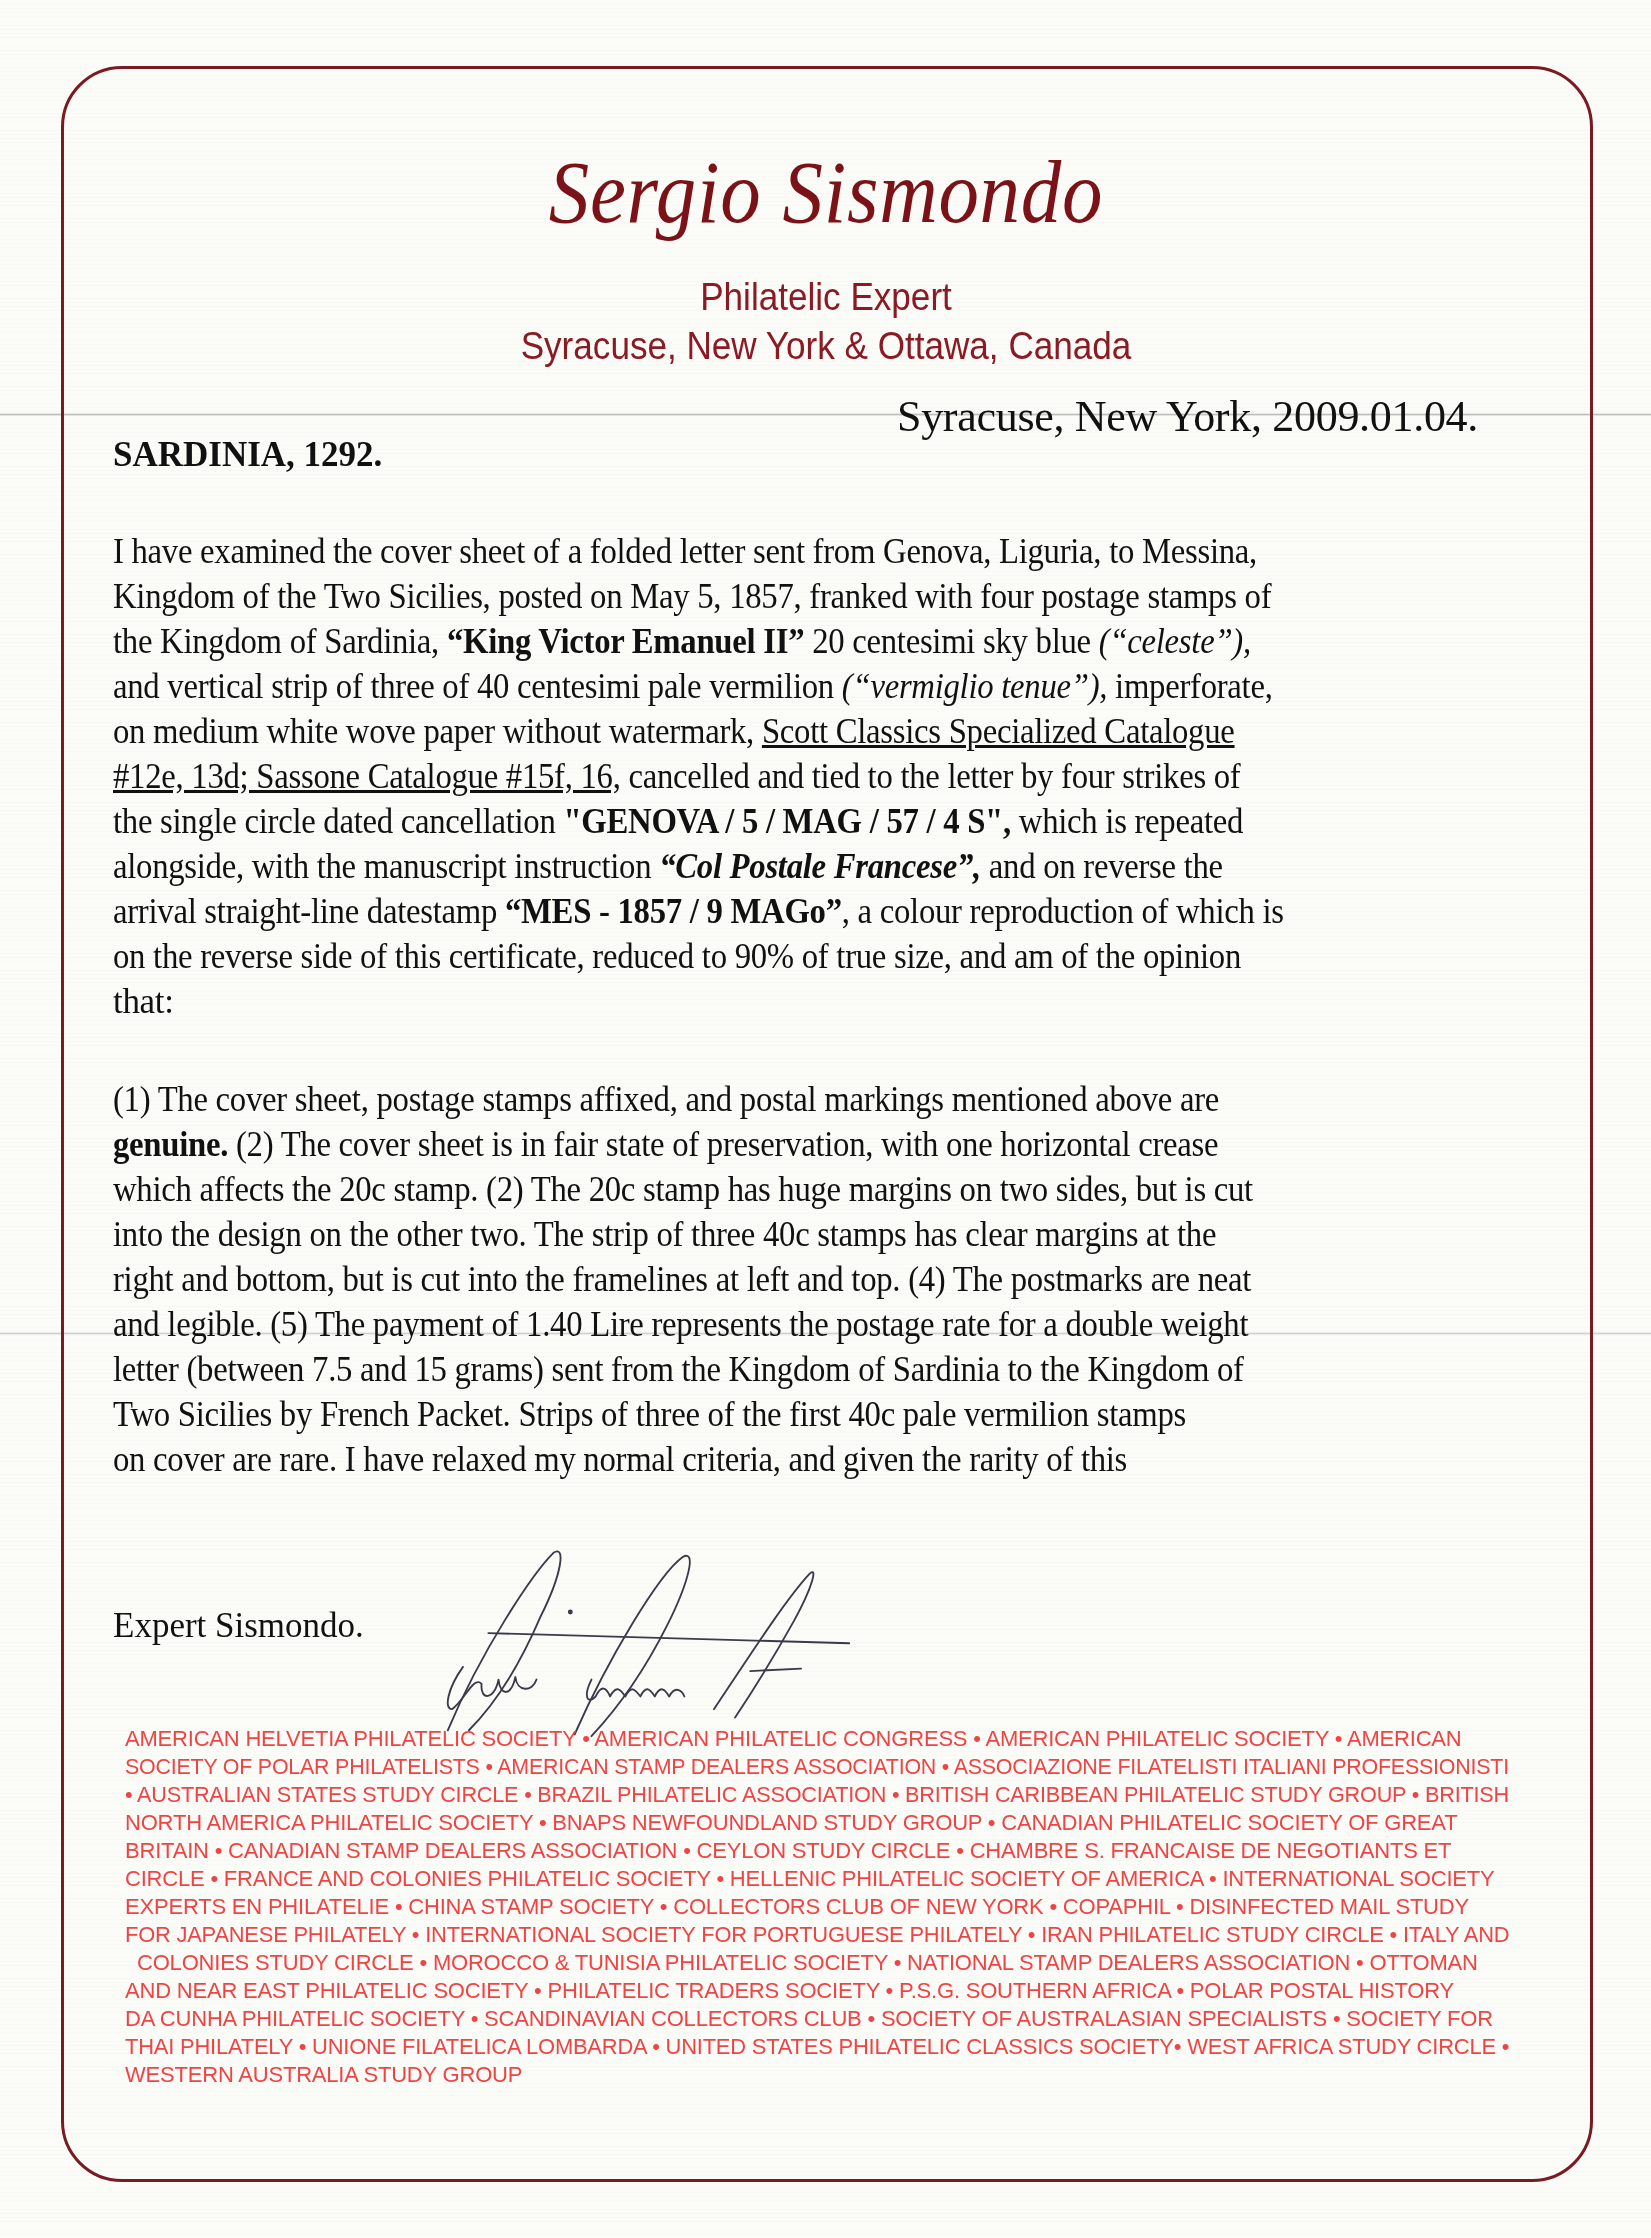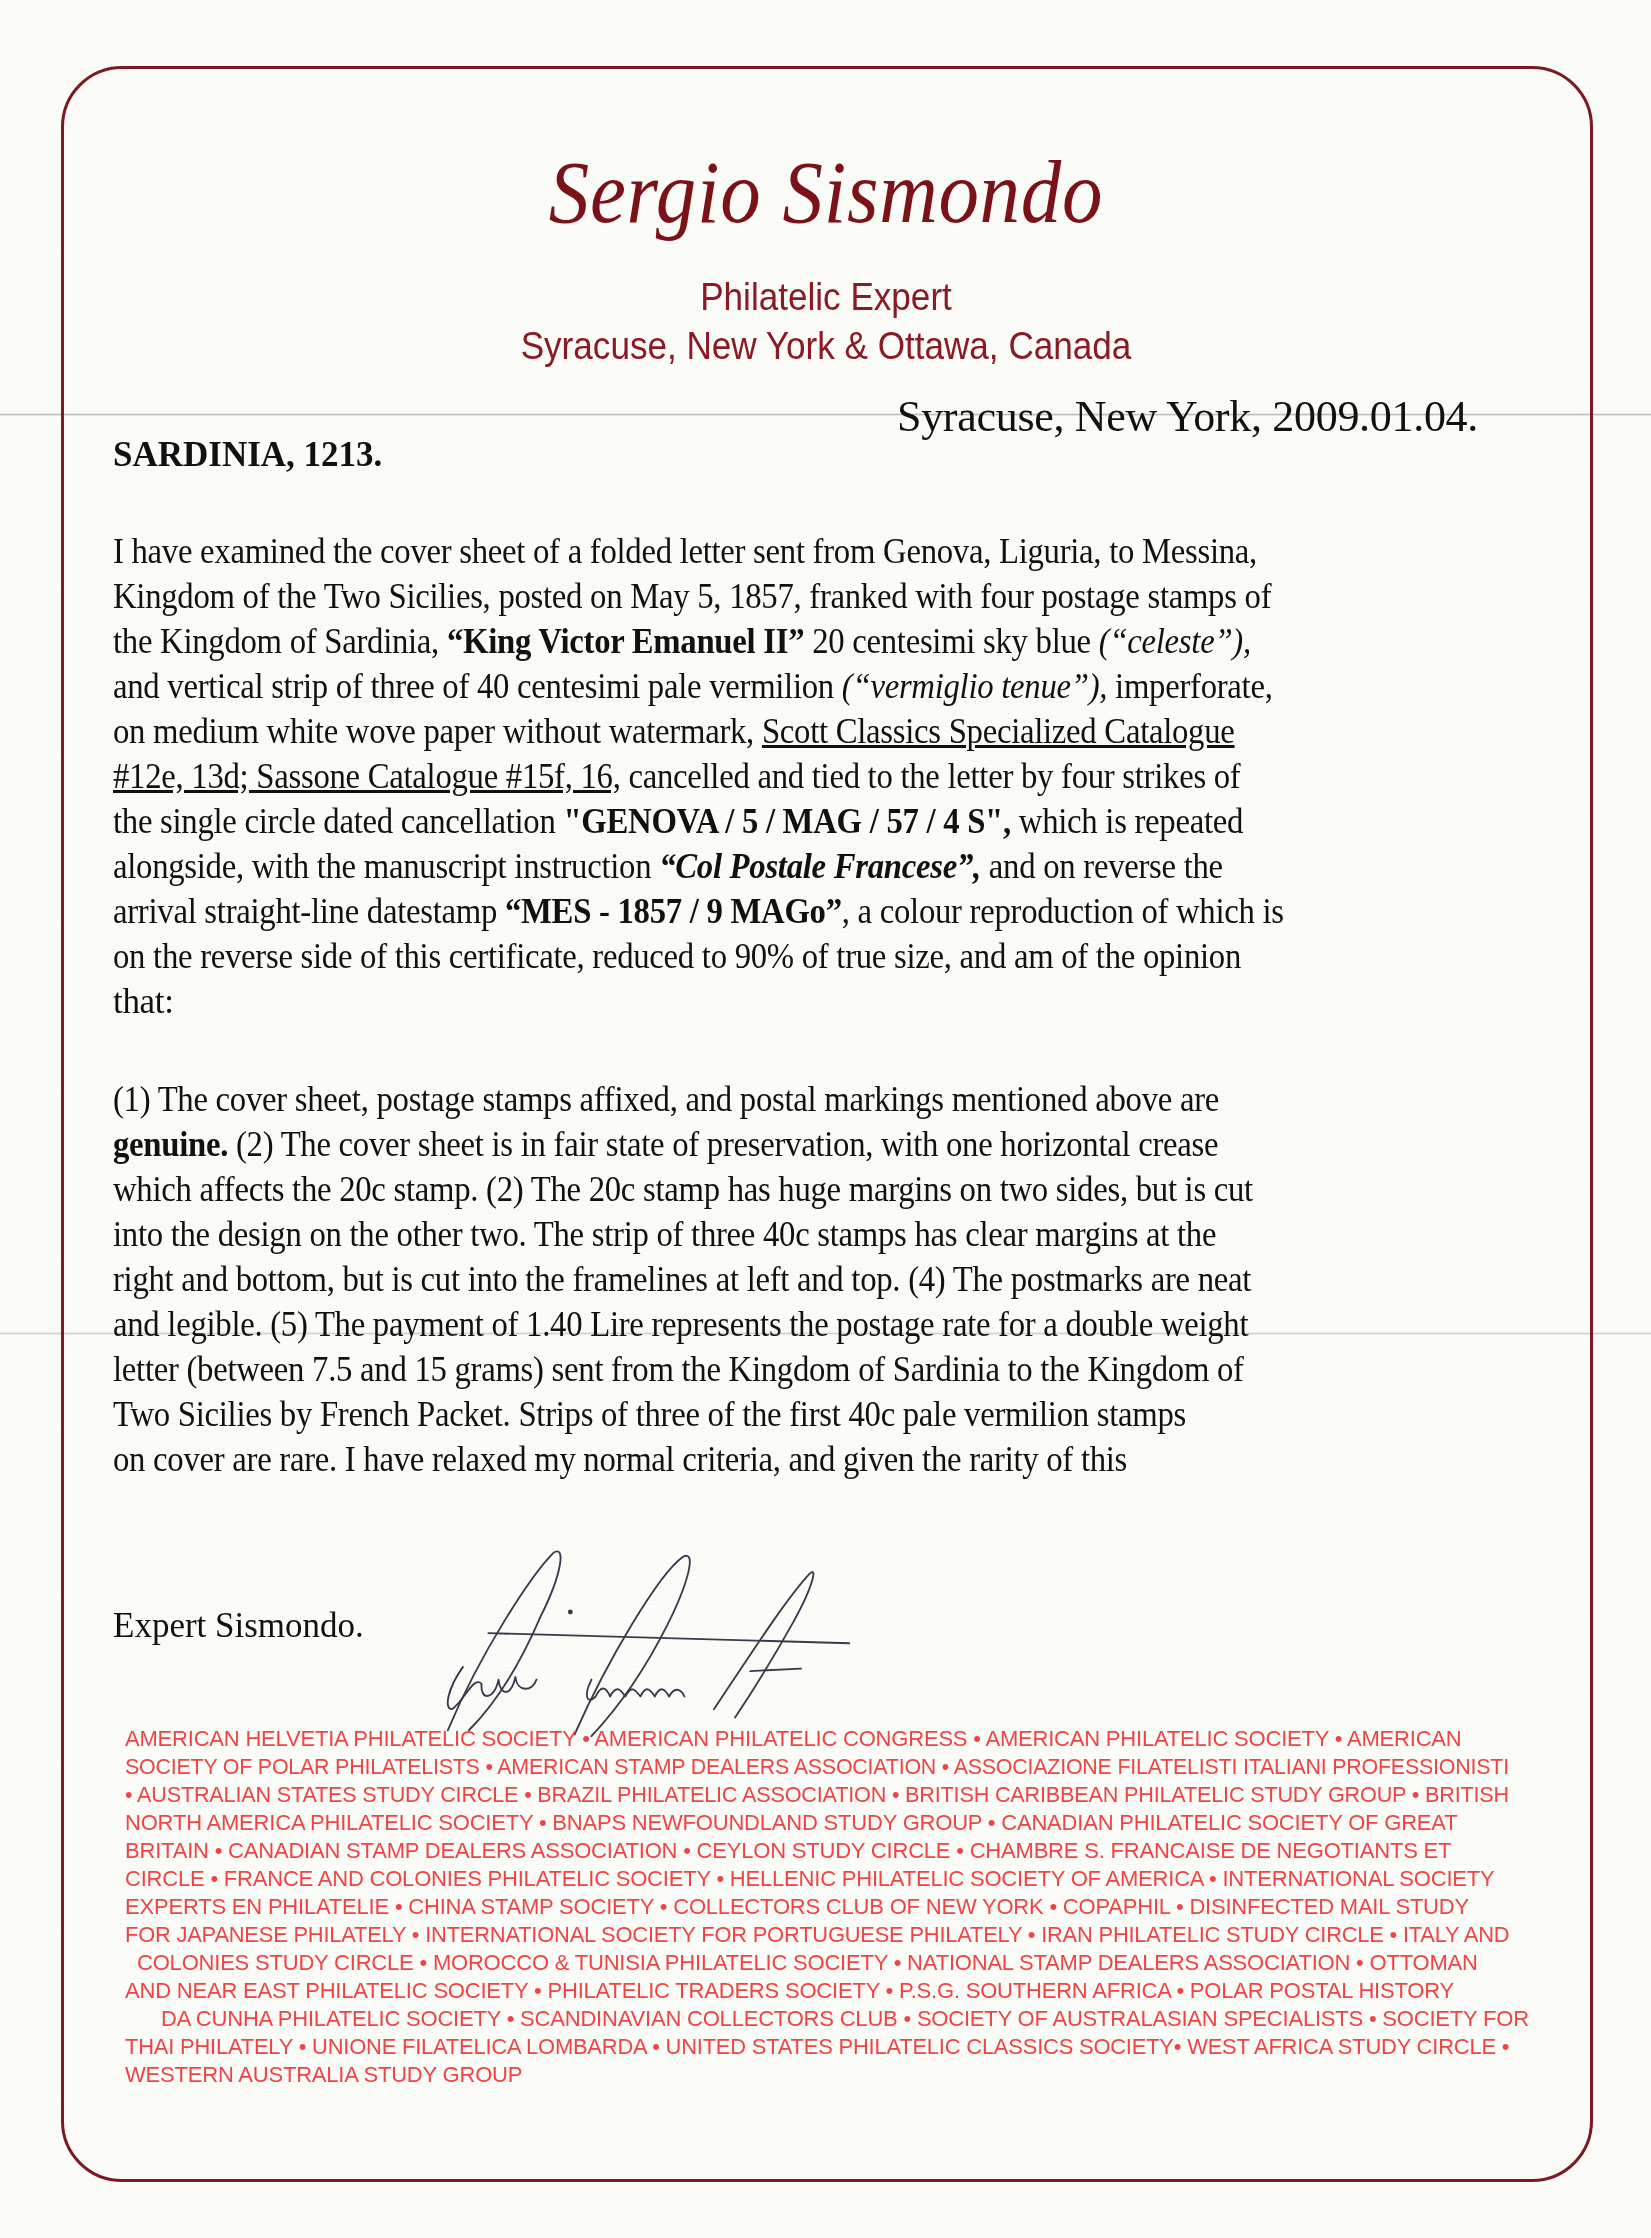--- a/index.html
+++ b/index.html
@@ -77,21 +77,21 @@
 <div class="fold-crease top"></div>
 <div class="fold-crease bottom"></div>
 
 <div class="frame"></div>
 
 <div class="letterhead-name">Sergio Sismondo</div>
 <div class="letterhead-title">Philatelic Expert</div>
 <div class="letterhead-location">Syracuse, New York &amp; Ottawa, Canada</div>
 
 <div class="date-line">Syracuse, New York, 2009.01.04.</div>
-<div class="subject">SARDINIA, 1213.</div>
+<div class="subject">SARDINIA, 1292.</div>
 
 <div class="body-text p1" id="para1">
     <span class="line" style="transform-origin: left top; transform: scaleX(0.935294);"><span>I have examined the cover sheet of a folded letter sent from Genova, Liguria, to Messina,</span></span>
     <span class="line" style="transform-origin: left top; transform: scaleX(0.935294);"><span>Kingdom of the Two Sicilies, posted on May 5, 1857, franked with four postage stamps of</span></span>
     <span class="line" style="transform-origin: left top; transform: scaleX(0.935294);"><span>the Kingdom of Sardinia, </span><span class="b">“King Victor Emanuel II”</span><span>  20 centesimi sky blue </span><span class="i">(“celeste”),</span></span>
     <span class="line" style="transform-origin: left top; transform: scaleX(0.935294);"><span>and vertical strip of three of 40 centesimi pale vermilion </span><span class="i">(“vermiglio tenue”),</span><span> imperforate,</span></span>
     <span class="line" style="transform-origin: left top; transform: scaleX(0.935294);"><span>on medium white wove paper without watermark, </span><span class="u">Scott Classics Specialized Catalogue</span></span>
     <span class="line" style="transform-origin: left top; transform: scaleX(0.935294);"><span class="u">#12e, 13d; Sassone Catalogue #15f, 16,</span><span> cancelled and tied to the letter by four strikes of</span></span>
     <span class="line" style="transform-origin: left top; transform: scaleX(0.935294);"><span>the single circle dated cancellation </span><span class="b">"GENOVA / 5 / MAG / 57 / 4 S",</span><span>  which is repeated</span></span>
     <span class="line" style="transform-origin: left top; transform: scaleX(0.935294);"><span>alongside, with the manuscript instruction </span><span class="bi">“Col Postale Francese”,</span><span> and on reverse the</span></span>
@@ -130,17 +130,17 @@
     <span class="row" style="display: block; transform-origin: left top; transform: scaleX(1);">AMERICAN HELVETIA PHILATELIC SOCIETY • AMERICAN PHILATELIC CONGRESS • AMERICAN PHILATELIC SOCIETY • AMERICAN</span>
     <span class="row" style="display: block; transform-origin: left top; transform: scaleX(0.971564);">SOCIETY OF POLAR PHILATELISTS • AMERICAN STAMP DEALERS ASSOCIATION • ASSOCIAZIONE FILATELISTI ITALIANI PROFESSIONISTI</span>
     <span class="row" style="display: block; transform-origin: left top; transform: scaleX(0.983803);">• AUSTRALIAN STATES STUDY CIRCLE • BRAZIL PHILATELIC ASSOCIATION • BRITISH CARIBBEAN PHILATELIC STUDY GROUP • BRITISH</span>
     <span class="row" style="display: block; transform-origin: left top; transform: scaleX(1);">NORTH AMERICA PHILATELIC SOCIETY • BNAPS NEWFOUNDLAND STUDY GROUP • CANADIAN PHILATELIC SOCIETY OF GREAT</span>
     <span class="row" style="display: block; transform-origin: left top; transform: scaleX(1);">BRITAIN • CANADIAN STAMP DEALERS ASSOCIATION • CEYLON STUDY CIRCLE • CHAMBRE S. FRANCAISE DE NEGOTIANTS ET</span>
     <span class="row" style="display: block; transform-origin: left top; transform: scaleX(1);">CIRCLE • FRANCE AND COLONIES PHILATELIC SOCIETY • HELLENIC PHILATELIC SOCIETY OF AMERICA • INTERNATIONAL SOCIETY</span>
     <span class="row" style="display: block; transform-origin: left top; transform: scaleX(1);">EXPERTS EN PHILATELIE • CHINA STAMP SOCIETY • COLLECTORS CLUB OF NEW YORK • COPAPHIL • DISINFECTED MAIL STUDY</span>
     <span class="row" style="display: block; transform-origin: left top; transform: scaleX(0.994542);">FOR JAPANESE PHILATELY • INTERNATIONAL SOCIETY FOR PORTUGUESE PHILATELY • IRAN PHILATELIC STUDY CIRCLE • ITALY AND</span>
     <span class="row" style="display: block; transform-origin: left top; transform: scaleX(1); margin-left: 12px;">COLONIES STUDY CIRCLE •  MOROCCO &amp; TUNISIA PHILATELIC SOCIETY • NATIONAL STAMP DEALERS ASSOCIATION • OTTOMAN</span>
     <span class="row" style="display: block; transform-origin: left top; transform: scaleX(1);">AND NEAR EAST PHILATELIC SOCIETY • PHILATELIC TRADERS SOCIETY • P.S.G. SOUTHERN AFRICA • POLAR POSTAL HISTORY</span>
-    <span class="row" style="display: block; transform-origin: left top; transform: scaleX(1); margin-left: 36px;">DA CUNHA PHILATELIC SOCIETY • SCANDINAVIAN COLLECTORS CLUB • SOCIETY OF AUSTRALASIAN SPECIALISTS • SOCIETY FOR</span>
+    <span class="row" style="display: block; transform-origin: left top; transform: scaleX(1);">DA CUNHA PHILATELIC SOCIETY • SCANDINAVIAN COLLECTORS CLUB • SOCIETY OF AUSTRALASIAN SPECIALISTS • SOCIETY FOR</span>
     <span class="row" style="display: block; transform-origin: left top; transform: scaleX(0.996355);">THAI PHILATELY • UNIONE FILATELICA LOMBARDA • UNITED STATES PHILATELIC CLASSICS SOCIETY• WEST AFRICA STUDY CIRCLE •</span>
     <span class="row">WESTERN AUSTRALIA STUDY GROUP</span>
   </div>
 
 
 </body></html>

